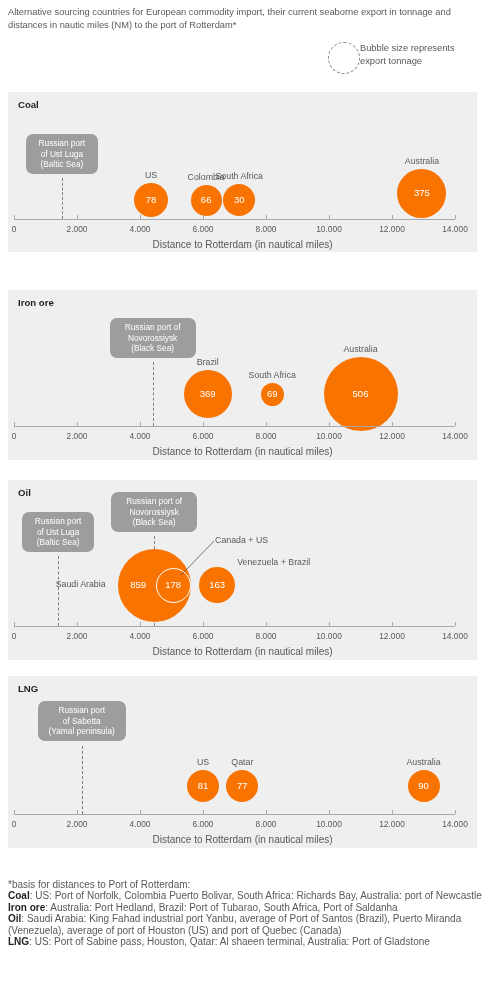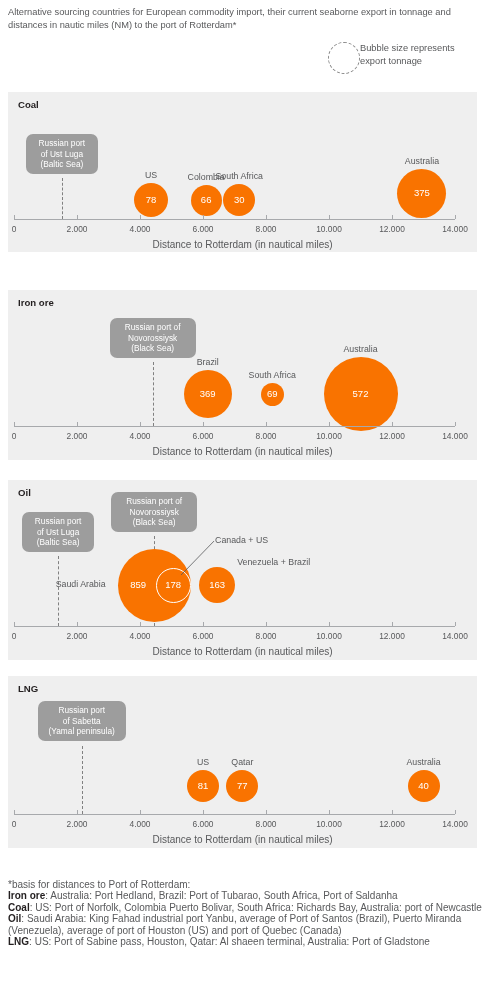--- a/index.html
+++ b/index.html
@@ -152,21 +152,21 @@
       <div class="callout-line" style="left: 144.6px; top: 72px; height: 64px;"></div>
       <div class="bubble" style="left: 175.725px; top: 80px; width: 48px; height: 48px;">
         <span>369</span>
       </div>
       <div class="bubble-label" style="left: 199.725px; top: 67px;">Brazil</div>
       <div class="bubble" style="left: 252.8px; top: 92.5px; width: 23px; height: 23px; font-size: 8px;">
         <span>69</span>
       </div>
       <div class="bubble-label" style="left: 264.3px; top: 79.5px;">South Africa</div>
       <div class="bubble" style="left: 315.5px; top: 67px; width: 74px; height: 74px;">
-        <span>572</span>
+        <span>506</span>
       </div>
       <div class="bubble-label" style="left: 352.5px; top: 54px;">Australia</div>
       <div class="axis-line" style="left: 6px; top: 136px; width: 441px;"></div>
       <div class="tick" style="left: 6px; top: 132px;"></div>
       <div class="tick-label" style="left: 6px; top: 141px;">0</div>
       <div class="tick" style="left: 69px; top: 132px;"></div>
       <div class="tick-label" style="left: 69px; top: 141px;">2.000</div>
       <div class="tick" style="left: 132px; top: 132px;"></div>
       <div class="tick-label" style="left: 132px; top: 141px;">4.000</div>
       <div class="tick" style="left: 195px; top: 132px;"></div>
@@ -239,21 +239,21 @@
       <div class="callout-line" style="left: 73.725px; top: 70px; height: 68px;"></div>
       <div class="bubble" style="left: 179px; top: 94px; width: 32px; height: 32px;">
         <span>81</span>
       </div>
       <div class="bubble-label" style="left: 195px; top: 81px;">US</div>
       <div class="bubble" style="left: 218.375px; top: 94px; width: 32px; height: 32px;">
         <span>77</span>
       </div>
       <div class="bubble-label" style="left: 234.375px; top: 81px;">Qatar</div>
       <div class="bubble" style="left: 399.5px; top: 94px; width: 32px; height: 32px;">
-        <span>40</span>
+        <span>90</span>
       </div>
       <div class="bubble-label" style="left: 415.5px; top: 81px;">Australia</div>
       <div class="axis-line" style="left: 6px; top: 138px; width: 441px;"></div>
       <div class="tick" style="left: 6px; top: 134px;"></div>
       <div class="tick-label" style="left: 6px; top: 143px;">0</div>
       <div class="tick" style="left: 69px; top: 134px;"></div>
       <div class="tick-label" style="left: 69px; top: 143px;">2.000</div>
       <div class="tick" style="left: 132px; top: 134px;"></div>
       <div class="tick-label" style="left: 132px; top: 143px;">4.000</div>
       <div class="tick" style="left: 195px; top: 134px;"></div>
@@ -266,18 +266,18 @@
       <div class="tick-label" style="left: 384px; top: 143px;">12.000</div>
       <div class="tick" style="left: 447px; top: 134px;"></div>
       <div class="tick-label" style="left: 447px; top: 143px;">14.000</div>
       <div class="axis-title" style="top: 158px;">Distance to Rotterdam (in nautical miles)</div>
     </div>
   </div>
 
 <div class="footnotes">
   <div>*basis for distances to Port of Rotterdam:</div>
   <div id="footnote-lines">
+      <div><b>Coal</b><span>: US: Port of Norfolk, Colombia Puerto Bolivar, South Africa: Richards Bay, Australia: port of Newcastle</span></div>
       <div><b>Iron ore</b><span>: Australia: Port Hedland, Brazil: Port of Tubarao, South Africa, Port of Saldanha</span></div>
-      <div><b>Coal</b><span>: US: Port of Norfolk, Colombia Puerto Bolivar, South Africa: Richards Bay, Australia: port of Newcastle</span></div>
       <div><b>Oil</b><span>: Saudi Arabia: King Fahad industrial port Yanbu, average of Port of Santos (Brazil), Puerto Miranda (Venezuela),  average of port of Houston (US) and port of Quebec (Canada)</span></div>
       <div><b>LNG</b><span>: US: Port of Sabine pass, Houston, Qatar: Al shaeen terminal, Australia: Port of Gladstone</span></div>
     </div>
 </div>
 
 </body></html>

